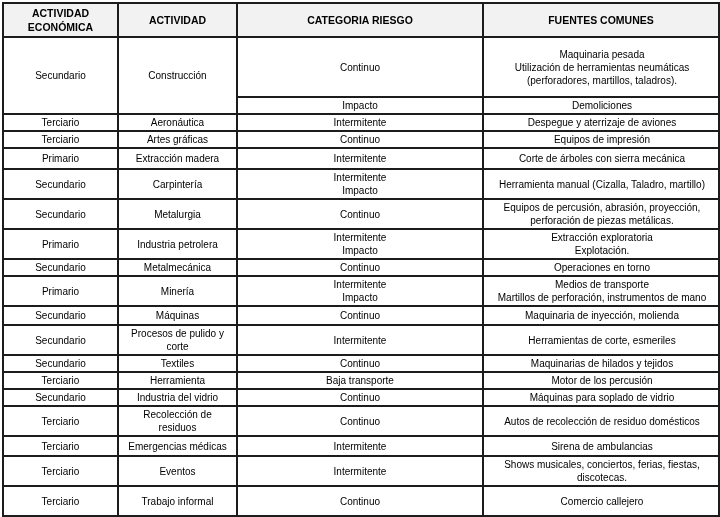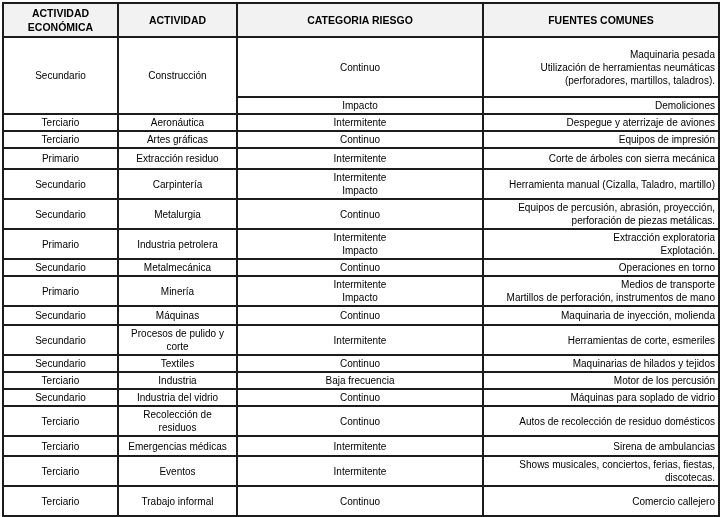--- a/index.html
+++ b/index.html
@@ -34,21 +34,21 @@
     line-height: 14px;
     padding: 2px 4px;
   }
   td {
     padding: 1px 3px;
     text-align: center;
     line-height: 13px;
     background: #ffffff;
   }
   td.fuentes {
-    text-align: right;
+    text-align: center;
     padding-left: 5px;
     padding-right: 3px;
   }
   .line {
     white-space: nowrap;
   }
 </style>
 </head>
 <body>
 
@@ -119,21 +119,21 @@
           </td>
           <td class="fuentes">
             <div class="line">Equipos de impresión</div>
           </td>
         </tr>
         <tr style="height: 21px;">
           <td class="econ">
             <div class="line">Primario</div>
           </td>
           <td class="act">
-            <div class="line">Extracción residuo</div>
+            <div class="line">Extracción madera</div>
           </td>
           <td class="cat">
             <div class="line">Intermitente</div>
           </td>
           <td class="fuentes">
             <div class="line">Corte de árboles con sierra mecánica</div>
           </td>
         </tr>
         <tr style="height: 26px;">
           <td class="econ">
@@ -252,24 +252,24 @@
           </td>
           <td class="fuentes">
             <div class="line">Maquinarias de hilados y tejidos</div>
           </td>
         </tr>
         <tr style="height: 13px;">
           <td class="econ">
             <div class="line">Terciario</div>
           </td>
           <td class="act">
-            <div class="line">Industria</div>
-          </td>
-          <td class="cat">
-            <div class="line">Baja frecuencia</div>
+            <div class="line">Herramienta</div>
+          </td>
+          <td class="cat">
+            <div class="line">Baja transporte</div>
           </td>
           <td class="fuentes">
             <div class="line">Motor de los percusión</div>
           </td>
         </tr>
         <tr style="height: 14px;">
           <td class="econ">
             <div class="line">Secundario</div>
           </td>
           <td class="act">

